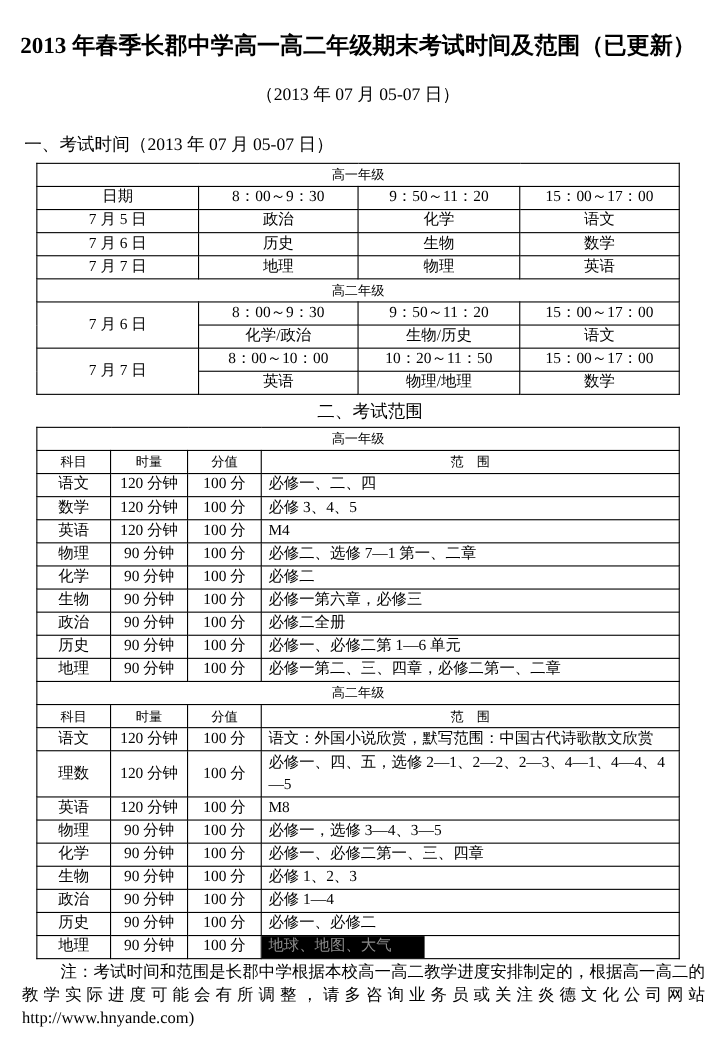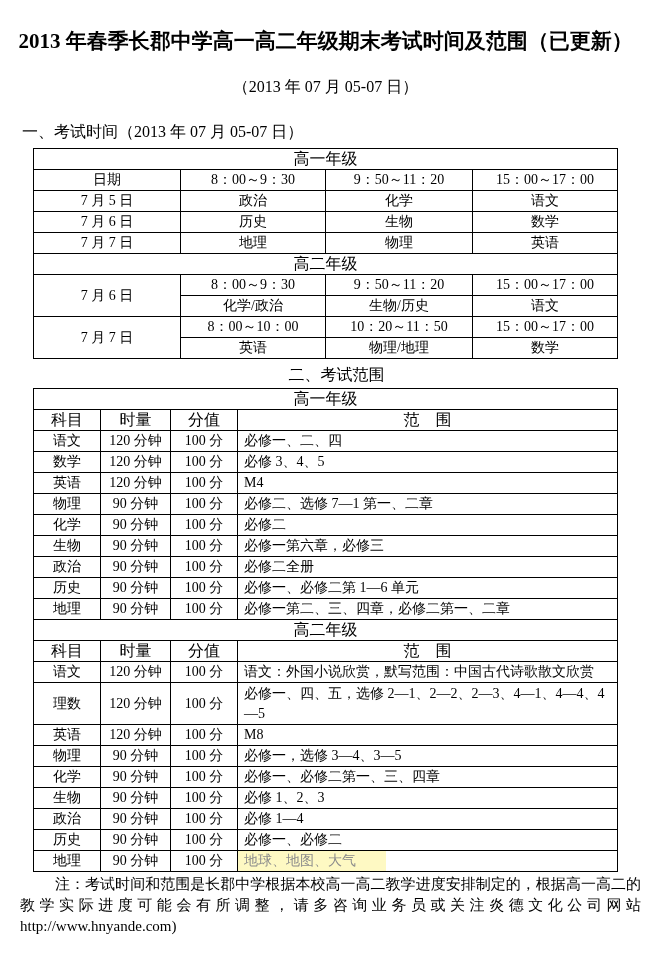--- a/index.html
+++ b/index.html
@@ -21,21 +21,21 @@
   table.xtable{
     border-collapse:collapse;table-layout:fixed;
     margin:8px 0 0 33px;width:584px;
     font-size:14px;
   }
   table.xtable td{
     border:1px solid #000;height:20px;line-height:20px;
     padding:0;text-align:center;vertical-align:middle;overflow:hidden;
   }
   table.xtable td.range{text-align:left;padding:0 4px 0 6px;}
-  tr.grade td,tr.thead td{font-size:16px;}
+  tr.grade td,tr.thead td{font-size:12px;}
   tr.tall td{height:41px;}
   span.hl{
     display:inline-block;line-height:20px;
     margin-left:-6px;padding:0 30px 0 6px;
   }
   .note{
     margin:2px 10px 0 20px;font-size:15px;line-height:21px;
     text-indent:35px;text-align:justify;
   }
 </style>
@@ -238,19 +238,19 @@
       <td>历史</td>
       <td>90 分钟</td>
       <td>100 分</td>
       <td class="range">必修一、必修二</td>
     </tr>
     <tr>
       <td>地理</td>
       <td>90 分钟</td>
       <td>100 分</td>
       <td class="range">
-        <span class="hl" style="background: #fef9c3; color: rgb(140, 140, 140);">地球、地图、大气</span>
+        <span class="hl" style="background: #000000; color: rgb(140, 140, 140);">地球、地图、大气</span>
       </td>
     </tr>
   </tbody>
 </table>
 
 <p class="note">注：考试时间和范围是长郡中学根据本校高一高二教学进度安排制定的，根据高一高二的教学实际进度可能会有所调整，请多咨询业务员或关注炎德文化公司网站 http://www.hnyande.com)</p>
 
 </body></html>

